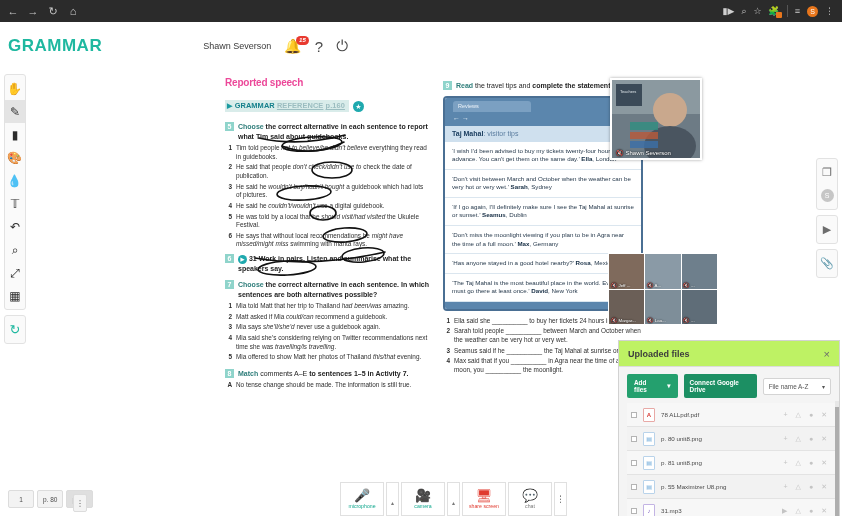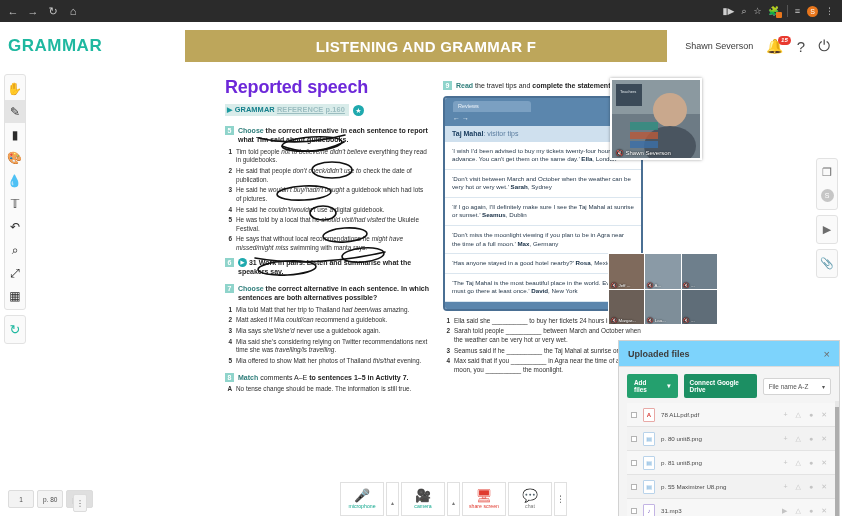--- a/index.html
+++ b/index.html
@@ -64,21 +64,21 @@
      font-size:11px; color:#6d6d6d; cursor:pointer; }
   .badge-s { width:13px; height:13px; border-radius:50%; background:#c6c6c6; color:#fff;
      font-size:7px; line-height:13px; text-align:center; }
 
   
   .board { position:absolute; left:185px; top:0px; width:470px; height:446px;
      background:#fff; overflow:hidden; }
   .ws-col { position:absolute; top:6px; font-size:6.6px; color:#2f2f2f; line-height:1.33;}
   .ws-left { left:40px; width:205px; }
   .ws-right { left:258px; width:200px; }
-  h2.rs { font-size:18px; color:#6d28d9; font-weight:bold; margin-bottom:4px; letter-spacing:-.2px;}
+  h2.rs { font-size:10px; color:#ec4899; font-weight:bold; margin-bottom:11px; letter-spacing:-.2px;}
   .gref { background:#d9ecea; display:inline-block; padding:1px 4px 1px 2px; margin-bottom:5px;
      font-size:7.4px; font-weight:bold; color:#15808c; letter-spacing:.1px;}
   .gref .ref { color:#9bbdc0; font-weight:bold;text-decoration:underline; }
   .gref .tri { color:#1a9aa0; font-size:7px; }
   .star { display:inline-block; width:11px; height:11px; border-radius:50%;
      background:#1fa9ae; color:#fff; font-size:7px; line-height:11px; text-align:center;
      vertical-align:middle; margin-left:4px;}
   .ex { display:flex; gap:4px; margin-top:5px; }
   .exnum { width:9px; height:9px; background:#8fd4cb; color:#fff; font-size:7px; font-weight:bold;
      text-align:center; line-height:9px; flex:none; }
@@ -124,21 +124,21 @@
      display:grid; grid-template-columns:1fr 1fr 1fr; grid-template-rows:1fr 1fr;
      gap:1px; background:#fff; border:1px solid #fff; z-index:40;}
   .mtile { position:relative; overflow:hidden; background:#586070; }
   .mtile .nm { position:absolute; bottom:1px; left:2px; color:#fff; font-size:4.4px;
      text-shadow:0 0 2px #000; }
   .micoff { color:#fff; font-size:5px; }
 
   
   .files { position:absolute; right:2px; top:270px; width:222px; height:246px;
      background:#f4f4f4; border:1px solid #d2d2d2; z-index:50; overflow:hidden;}
-  .files-hd { height:26px; background:#7dd3fc; border-bottom:1px solid #dcdcdc;
+  .files-hd { height:26px; background:#bef264; border-bottom:1px solid #dcdcdc;
      display:flex; align-items:center; padding:0 9px; }
   .files-hd .t { font-size:9px; font-weight:bold; color:#3d3d3d; }
   .files-hd .x { margin-left:auto; font-size:11px; color:#6c6c6c; cursor:pointer; }
   .files-tools { display:flex; align-items:center; gap:6px; padding:7px 8px; }
   .btn-g { background:#24a06e; color:#fff; font-size:6.4px; font-weight:bold;
      padding:5px 7px; border-radius:2px; cursor:pointer; display:flex; gap:10px;
      align-items:center; }
   .btn-g2 { background:#1c8f63; color:#fff; font-size:6.4px; font-weight:bold;
      padding:5px 6px; border-radius:2px; cursor:pointer; }
   .sel-sort { margin-left:auto; background:#fff; border:1px solid #d4d4d4;
@@ -202,23 +202,20 @@
     <span class="ci ext-badge">🧩<i class="dot"></i></span>
     <span class="divider-v"></span>
     <span class="ci">≡</span>
     <span class="avatar-chip">S</span>
     <span class="ci">⋮</span>
   </div>
 </div>
 
 <div class="app-header">
   <div class="logo">GRAMMAR</div>
-  <div class="title-band">
-    <span>LISTENING AND GRAMMAR F</span>
-  </div>
   <div class="header-right">
     <span class="uname">Shawn Severson</span>
     <span class="bell">🔔
       <i class="count">15</i>
     </span>
     <span class="hicon">?</span>
     <span class="hicon">⏻</span>
   </div>
 </div>
 

